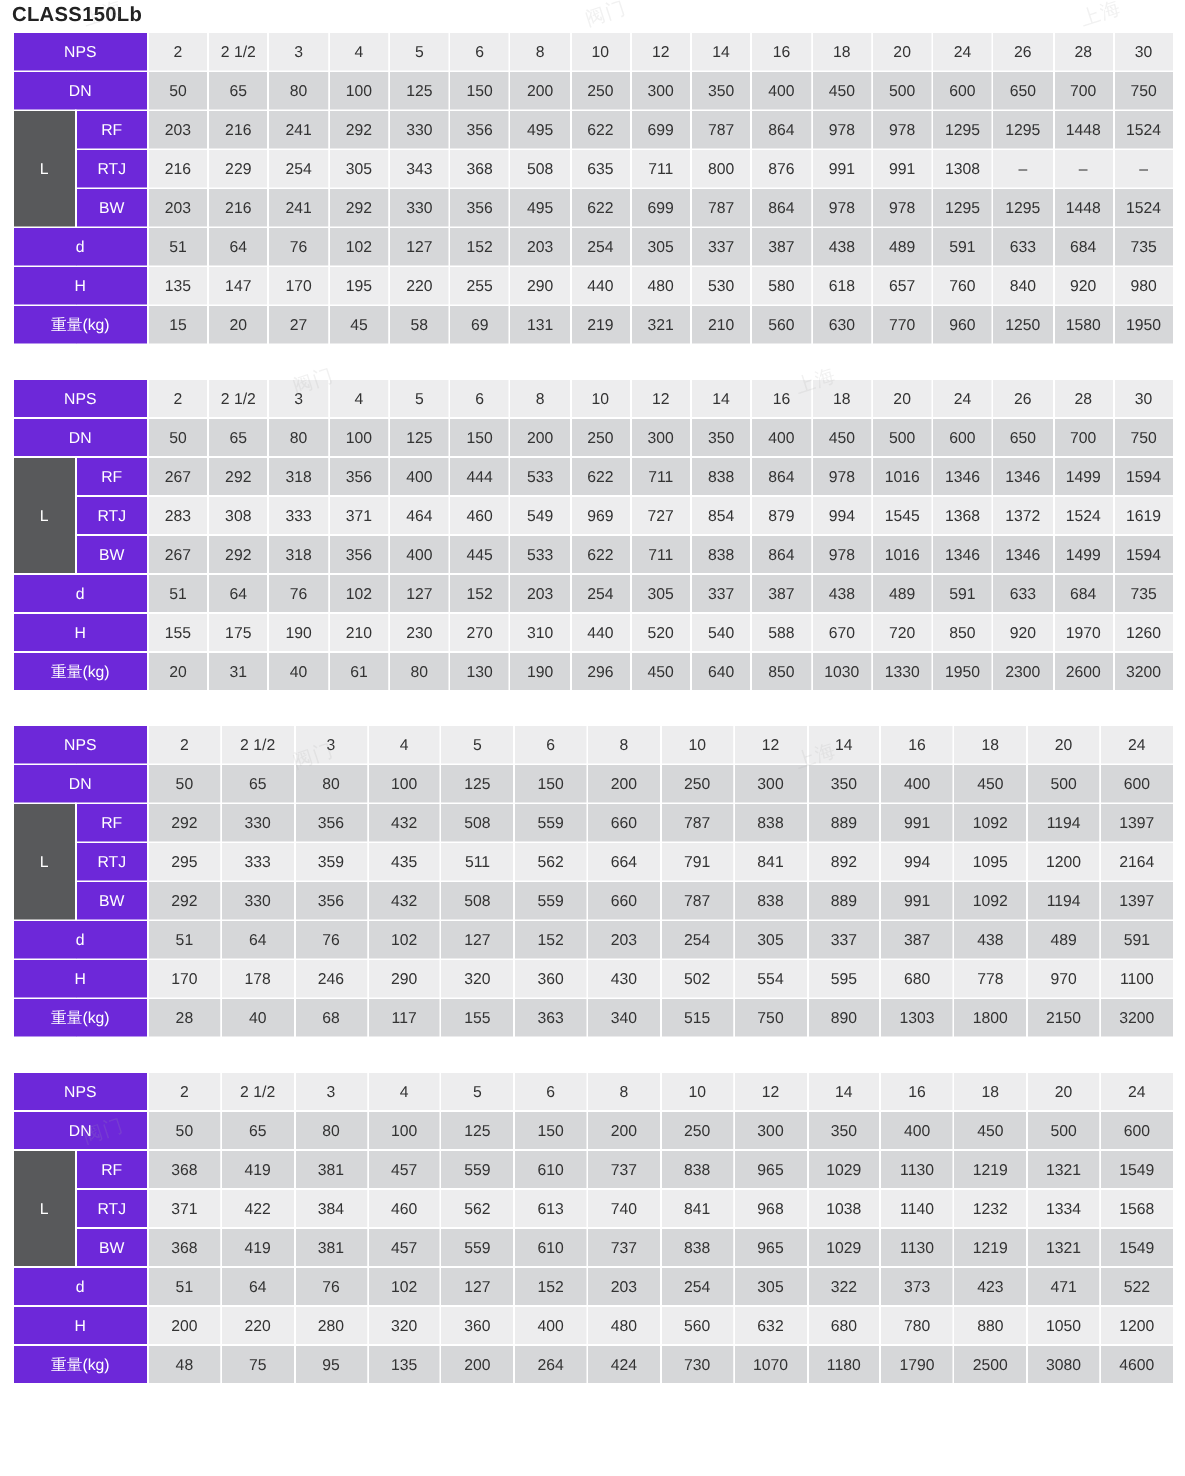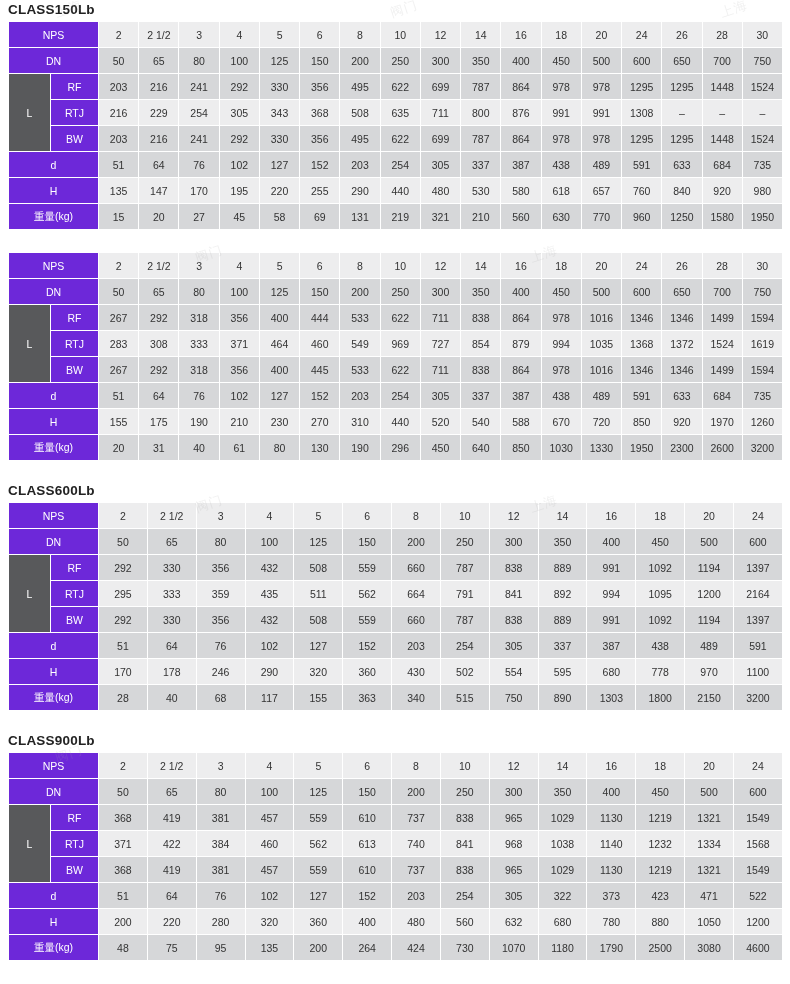--- a/index.html
+++ b/index.html
@@ -380,21 +380,21 @@
               <td class="d-light">333</td>
               <td class="d-light">371</td>
               <td class="d-light">464</td>
               <td class="d-light">460</td>
               <td class="d-light">549</td>
               <td class="d-light">969</td>
               <td class="d-light">727</td>
               <td class="d-light">854</td>
               <td class="d-light">879</td>
               <td class="d-light">994</td>
-              <td class="d-light">1035</td>
+              <td class="d-light">1545</td>
               <td class="d-light">1368</td>
               <td class="d-light">1372</td>
               <td class="d-light">1524</td>
               <td class="d-light">1619</td>
             </tr>
             <tr>
               <td class="lab">BW</td>
               <td class="d-dark">267</td>
               <td class="d-dark">292</td>
               <td class="d-dark">318</td>
@@ -470,21 +470,20 @@
               <td class="d-dark">1330</td>
               <td class="d-dark">1950</td>
               <td class="d-dark">2300</td>
               <td class="d-dark">2600</td>
               <td class="d-dark">3200</td>
             </tr>
           </tbody>
         </table>
       </div>
       <div class="block">
-        <div class="block-title">CLASS600Lb</div>
         <table class="spec">
           <colgroup>
             <col style="width: 42px;">
             <col style="width: 48px;">
             <col style="width: 48.8571px;">
             <col style="width: 48.8571px;">
             <col style="width: 48.8571px;">
             <col style="width: 48.8571px;">
             <col style="width: 48.8571px;">
             <col style="width: 48.8571px;">
@@ -632,21 +631,20 @@
               <td class="d-dark">890</td>
               <td class="d-dark">1303</td>
               <td class="d-dark">1800</td>
               <td class="d-dark">2150</td>
               <td class="d-dark">3200</td>
             </tr>
           </tbody>
         </table>
       </div>
       <div class="block">
-        <div class="block-title">CLASS900Lb</div>
         <table class="spec">
           <colgroup>
             <col style="width: 42px;">
             <col style="width: 48px;">
             <col style="width: 48.8571px;">
             <col style="width: 48.8571px;">
             <col style="width: 48.8571px;">
             <col style="width: 48.8571px;">
             <col style="width: 48.8571px;">
             <col style="width: 48.8571px;">

